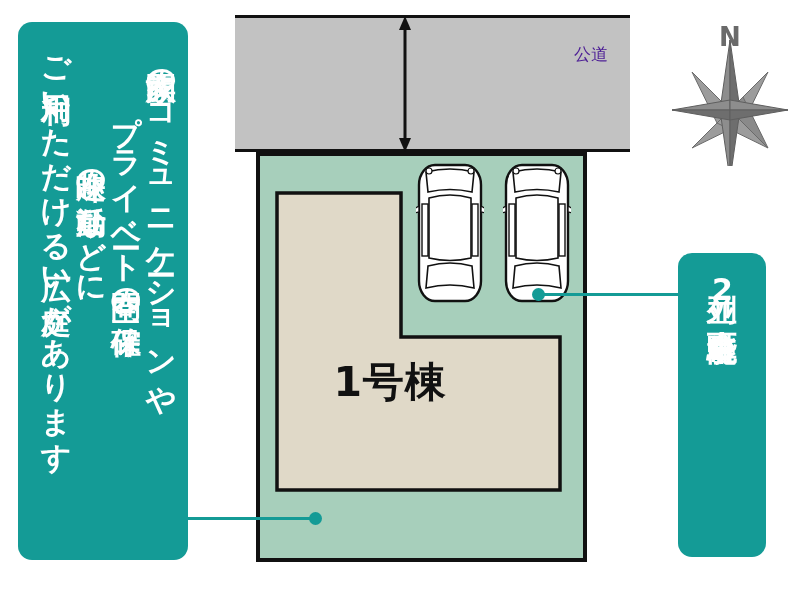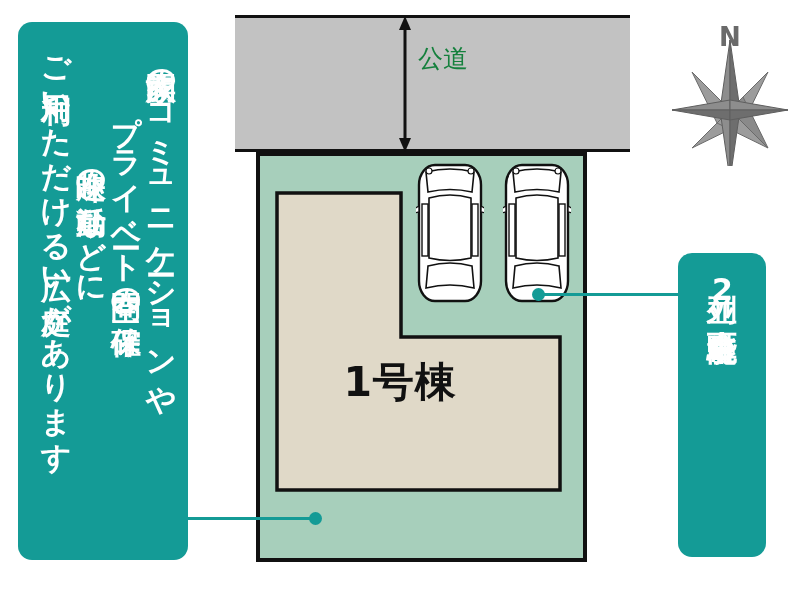--- a/index.html
+++ b/index.html
@@ -62,23 +62,23 @@
   
   #road{
     left:235px;top:15px;width:395px;height:137px;
     background:#c2c2c2;
     border-top:3px solid #111111;
     border-bottom:3px solid #111111;
     box-sizing:border-box;
   }
   #road-label{
     position:absolute;left:418px;top:44px;width:190px;
-    text-align:left;
-    font-family:"DejaVu Sans","Liberation Sans",sans-serif;
-    font-size:25px;font-weight:500;color:#15803d;
+    text-align:right;
+    font-family:"DejaVu Sans","Liberation Sans",sans-serif;
+    font-size:17px;font-weight:500;color:#4c1d95;
     line-height:1.22;
   }
   #road-label .ln{display:block;}
 
   
   #lot{
     left:256px;top:152px;width:331px;height:410px;
     background:#a7cfbb;
     border:4px solid #111111;
     box-sizing:border-box;
@@ -88,21 +88,20 @@
   #building{
     left:275px;top:191px;width:287px;height:301px;
   }
   #building svg{display:block;}
   #building-label{
     position:absolute;left:275px;top:355px;width:230px;
     text-align:center;
     font-family:"DejaVu Sans","Liberation Sans",sans-serif;
     font-size:41px;font-weight:700;color:#111;
     letter-spacing:0.02em;
-    padding-left:10px;
   }
 
   
   .car{position:absolute;}
   .car svg{display:block;}
 
   
   #compass{left:668px;top:18px;width:124px;height:148px;}
   #compass svg{display:block;}
   #compass-n{

